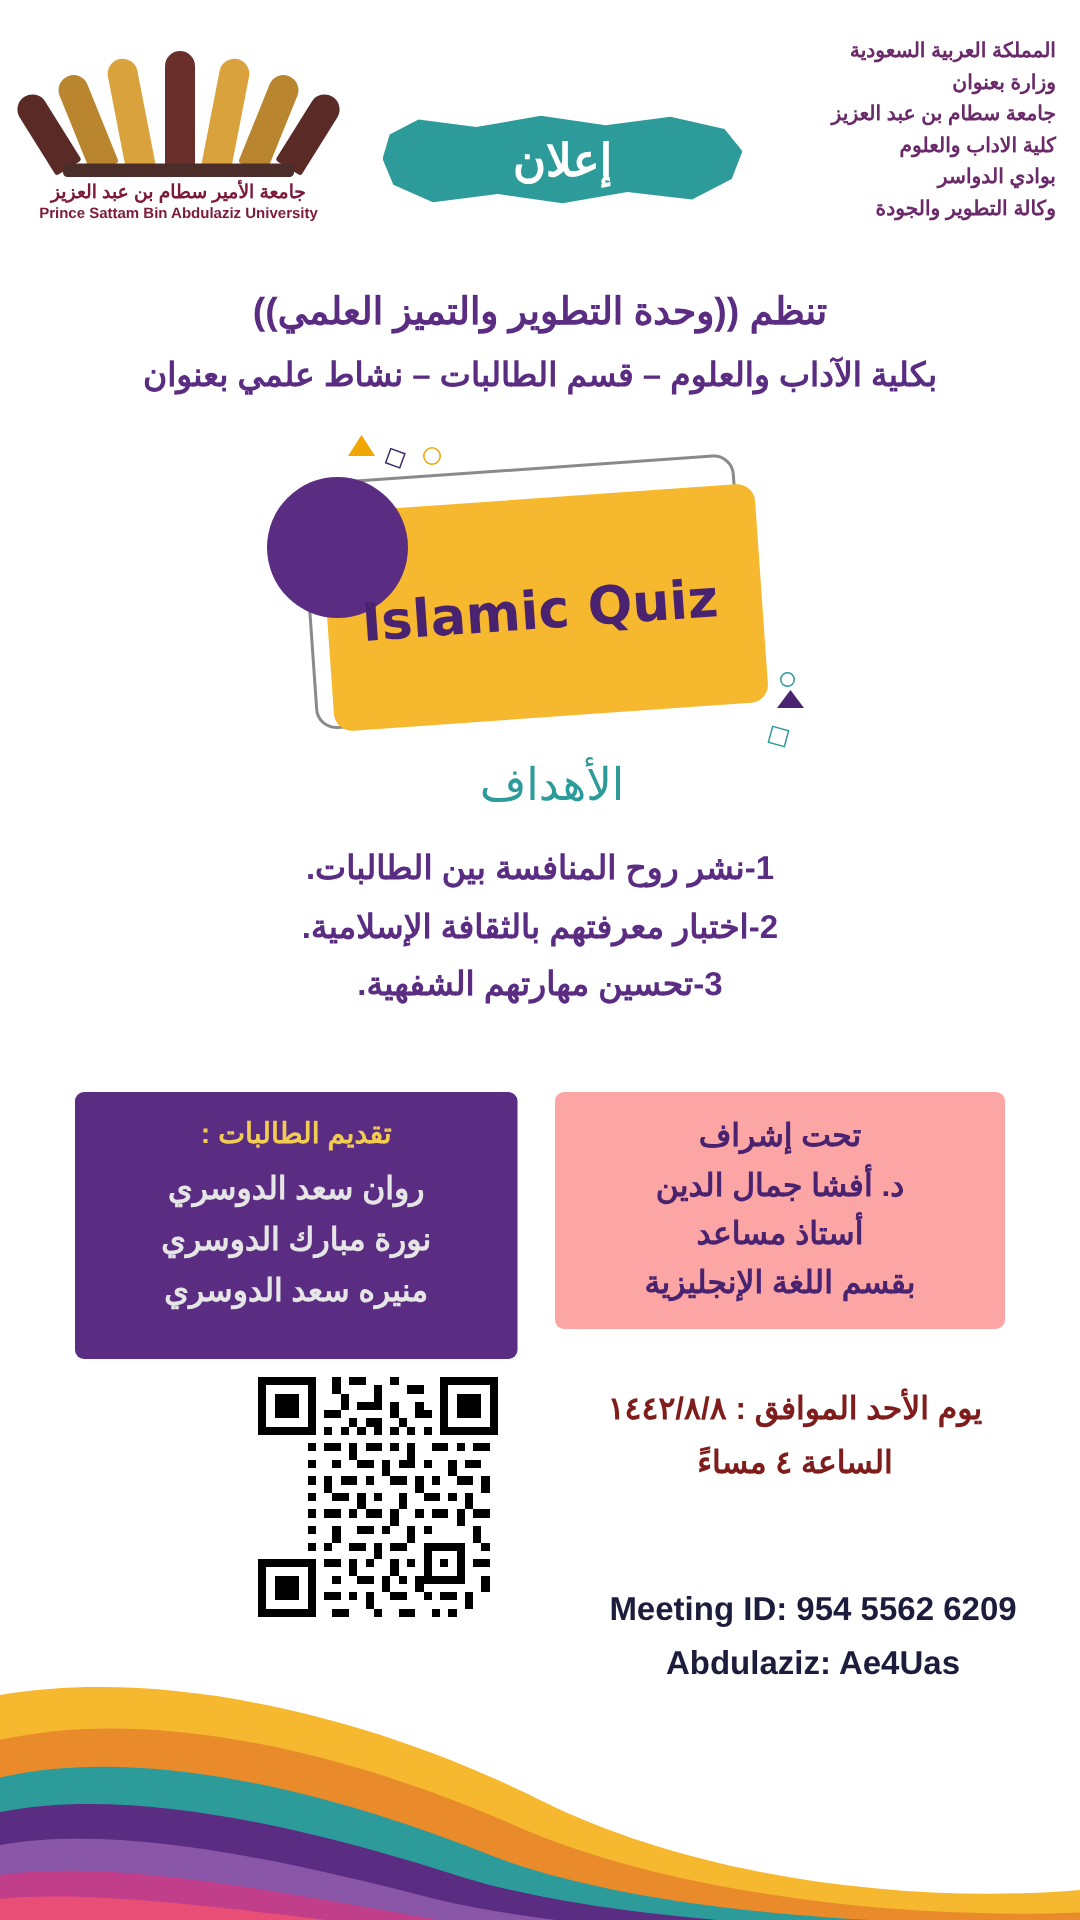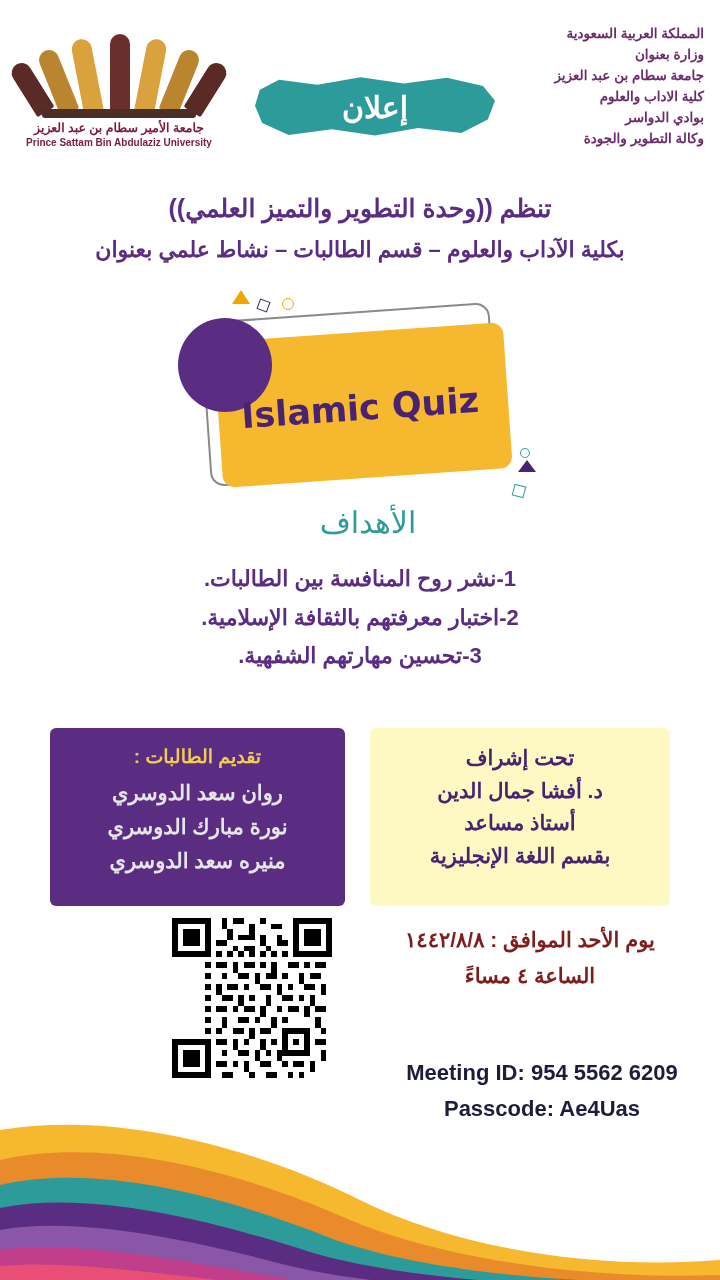--- a/index.html
+++ b/index.html
@@ -176,22 +176,22 @@
   
   .box {
     position: absolute;
     border-radius: 6px;
     padding: 14px 24px 16px;
     text-align: center;
     font-weight: bold;
   }
   .box-supervisor {
     left: 370px; top: 728px;
-    width: 300px; height: 178px;
-    background: #fef9c3;
+    width: 300px; height: 158px;
+    background: #fca5a5;
     color: #4a2370;
     font-size: 21px;
     line-height: 1.55;
   }
   .box-presenters {
     left: 50px; top: 728px;
     width: 295px; height: 178px;
     background: #5b2d82;
     color: #f2cb51;
     font-size: 21px;
@@ -455,21 +455,21 @@
     </svg>
   </div>
 
   <div class="date-block">
     <div>يوم الأحد الموافق : ١٤٤٢/٨/٨</div>
     <div>الساعة ٤ مساءً</div>
   </div>
 
   <div class="meeting-block">
     <div>Meeting ID: 954 5562 6209</div>
-    <div>Passcode: Ae4Uas</div>
+    <div>Abdulaziz: Ae4Uas</div>
   </div>
 
   <div class="footer">
     <svg width="720" height="190" viewBox="0 0 720 190" preserveAspectRatio="none">
       <path d="M0,40 C120,20 260,60 360,110 C460,160 600,180 720,170 L720,190 L0,190 Z" fill="#f5b82e"></path>
       <path d="M0,70 C110,45 250,85 350,130 C450,172 600,190 720,185 L720,190 L0,190 Z" fill="#e98a2b"></path>
       <path d="M0,95 C100,72 230,108 330,148 C430,185 590,195 720,192 L720,190 L0,190 Z" fill="#2e9b9b"></path>
       <path d="M0,118 C90,100 210,130 310,162 C410,192 580,200 720,196 L720,190 L0,190 Z" fill="#5b2d82"></path>
       <path d="M0,140 C80,126 190,150 290,176 C390,200 560,206 720,202 L720,190 L0,190 Z" fill="#8a56a8"></path>
       <path d="M0,160 C70,150 170,168 270,186 C370,204 550,210 720,208 L720,190 L0,190 Z" fill="#c13f8a"></path>

